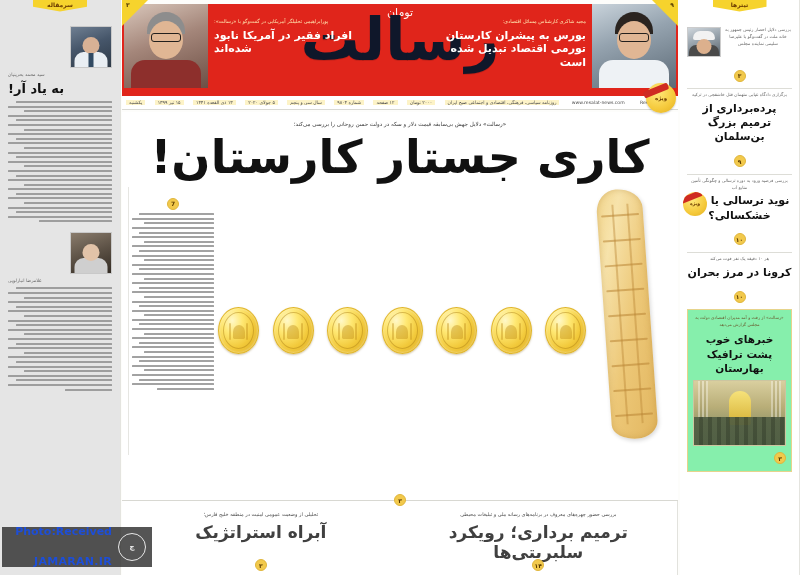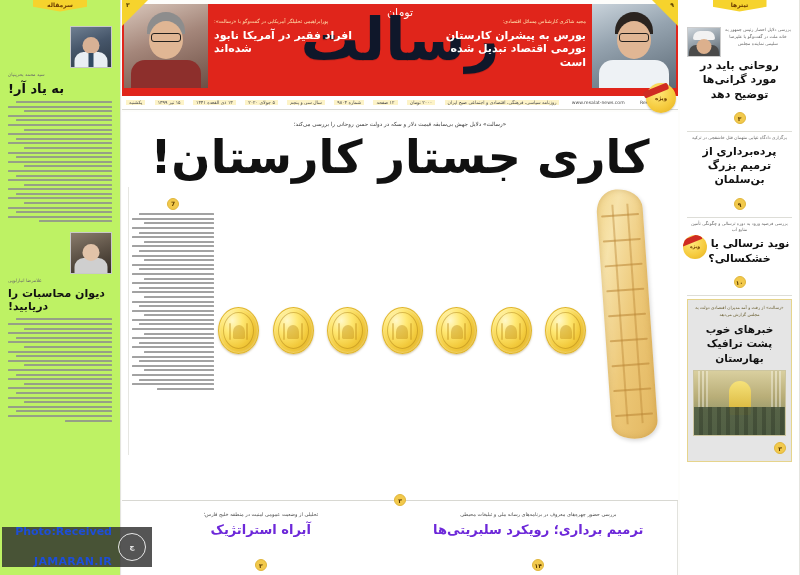--- a/index.html
+++ b/index.html
@@ -64,21 +64,21 @@
   .copy .ln.s70 { width: 70%; }
   .copy .ln.s85 { width: 85%; }
   .copy .ln.s92 { width: 92%; }
   .copy .ln.s45 { width: 45%; }
 
   
   #left-col {
     position: absolute;
     left: 0; top: 0;
     width: 120px; height: 575px;
-    background: #bef264;
+    background: #e5e5e5;
     border-left: 0;
     padding: 14px 8px 0 8px;
   }
   #left-col .portrait {
     width: 42px; height: 42px;
     background: linear-gradient(160deg,#6f7f92 0%,#46566a 45%,#2e3a47 100%);
     border: 1px solid #c9c9c9;
     position: relative; overflow: hidden;
     margin-bottom: 4px;
   }
@@ -323,21 +323,21 @@
     background: #fff;
     border-top: 1px solid #d8d8d2;
     display: flex; flex-direction: row-reverse;
   }
   #bottom .cell {
     flex: 1; padding: 10px 10px 0 10px;
     position: relative;
   }
   #bottom .cell + .cell { border-right: 1px solid #e2e2dd; }
   #bottom .b-kick { font-size: 5px; color: #4d4d4d; text-align: center; margin-bottom: 5px; }
-  #bottom .b-hl   { font-size: 13px; font-weight: bold; color: #6d28d9; text-align: center; letter-spacing: -.5px; }
+  #bottom .b-hl   { font-size: 17px; font-weight: bold; color: #404040; text-align: center; letter-spacing: -.5px; }
   #bottom .b-dot  { position: absolute; bottom: 4px; left: 50%; transform: translateX(-50%); }
   #strip-top-dot {
     position: absolute; left: 50%; top: 494px; transform: translateX(-50%);
     z-index: 7;
   }
 
   
   #right-col {
     position: absolute;
     right: 0; top: 0;
@@ -372,21 +372,21 @@
     position: absolute; left: 50%; top: 38%; transform: translateX(-50%);
     width: 15px; height: 15px; border-radius: 50%; background: #dcb08d;
   }
   .n-thumb .rb {
     position: absolute; left: 50%; bottom: 0; transform: translateX(-50%);
     width: 30px; height: 11px; border-radius: 7px 7px 0 0; background: #4a4a4a;
   }
 
   #promo-box {
     border: 1px solid #e6d48c;
-    background: #e5e5e5;
+    background: #86efac;
     padding: 5px 5px 6px 5px;
     margin-top: 3px;
   }
   #promo-box .p-kick { font-size: 4.3px; color: #6b6033; text-align: center; line-height: 1.55; margin-bottom: 4px; }
   #promo-box .p-hl   { font-size: 10.5px; font-weight: bold; color: #111; text-align: center; line-height: 1.35; }
   #promo-img {
     margin-top: 5px; height: 66px;
     background: linear-gradient(180deg,#d9cf9f 0%,#b9ae78 40%,#6f7f5c 100%);
     position: relative; overflow: hidden; border: 1px solid #ccc5a0;
   }
@@ -480,21 +480,20 @@
           <div class="ln s70"></div>
       </div>
     </div>
 
     <div style="margin-top:10px;">
       <div class="portrait p2">
         <div class="body" style="background:#cfcfcf"></div>
           <div class="face" style="background:#e2c3a8"></div>
       </div>
       <div class="byline fa">غلامرضا انبارلویی</div>
-      <div class="edit-title fa" style="font-size:11px;">دیوان محاسبات را دریابید!</div>
       <div class="copy">
         <div class="ln s92"></div>
           <div class="ln"></div>
           <div class="ln s85"></div>
         <div class="ln"></div>
           <div class="ln s92"></div>
           <div class="ln"></div>
         <div class="ln s85"></div>
           <div class="ln"></div>
           <div class="ln s92"></div>
@@ -709,21 +708,20 @@
     <div class="ribbon">تیترها</div>
 
     <div class="news-item" style="margin-top:13px;">
       <div class="n-thumb">
         <div class="rb"></div>
           <div class="turban"></div>
           <div class="fc"></div>
       </div>
       <div class="n-kick fa">بررسی دلایل احضار رئیس جمهور به خانه ملت در گفت‌وگو با علیرضا سلیمی نماینده مجلس</div>
       <div style="clear:both"></div>
-      <div class="n-hl fa">روحانی باید در مورد گرانی‌ها توضیح دهد</div>
       <div class="n-dot"><span class="pagedot">۳</span></div>
     </div>
     <div class="news-sep"></div>
 
     <div class="news-item">
       <div class="n-kick fa">برگزاری دادگاه غیابی متهمان قتل خاشقجی در ترکیه</div>
       <div class="n-hl fa">پرده‌برداری از ترمیم بزرگ بن‌سلمان</div>
       <div class="n-dot"><span class="pagedot">۹</span></div>
     </div>
     <div class="news-sep"></div>
@@ -734,20 +732,25 @@
                   background:radial-gradient(circle at 38% 32%,#ffe97a 0%,#f5c93b 60%,#e0ae1f 100%);
                   display:flex;align-items:center;justify-content:center;overflow:hidden;">
         <div style="position:absolute;left:-3px;top:2px;width:22px;height:6px;background:#cf2b22;transform:rotate(-22deg);"></div>
         <span class="fa" style="position:relative;font-size:4.6px;font-weight:bold;color:#6b3b00;">ویژه</span>
       </div>
       <div class="n-hl fa">نوید ترسالی یا بیم خشکسالی؟</div>
       <div class="n-dot"><span class="pagedot">۱۰</span></div>
     </div>
     <div class="news-sep"></div>
 
+    <div class="news-item">
+      <div class="n-kick fa">هر ۱۰ دقیقه یک نفر فوت می‌کند</div>
+      <div class="n-hl fa">کرونا در مرز بحران</div>
+      <div class="n-dot"><span class="pagedot">۱۰</span></div>
+    </div>
 
     <div id="promo-box">
       <div class="p-kick fa">«رسالت» از رفت و آمد مدیران اقتصادی دولت به مجلس گزارش می‌دهد</div>
       <div class="p-hl fa">خبرهای خوب پشت ترافیک بهارستان</div>
       <div id="promo-img">
         <div class="col-l"></div>
           <div class="col-r"></div>
         <div class="dais"></div>
           <div class="seats"></div>
       </div>

